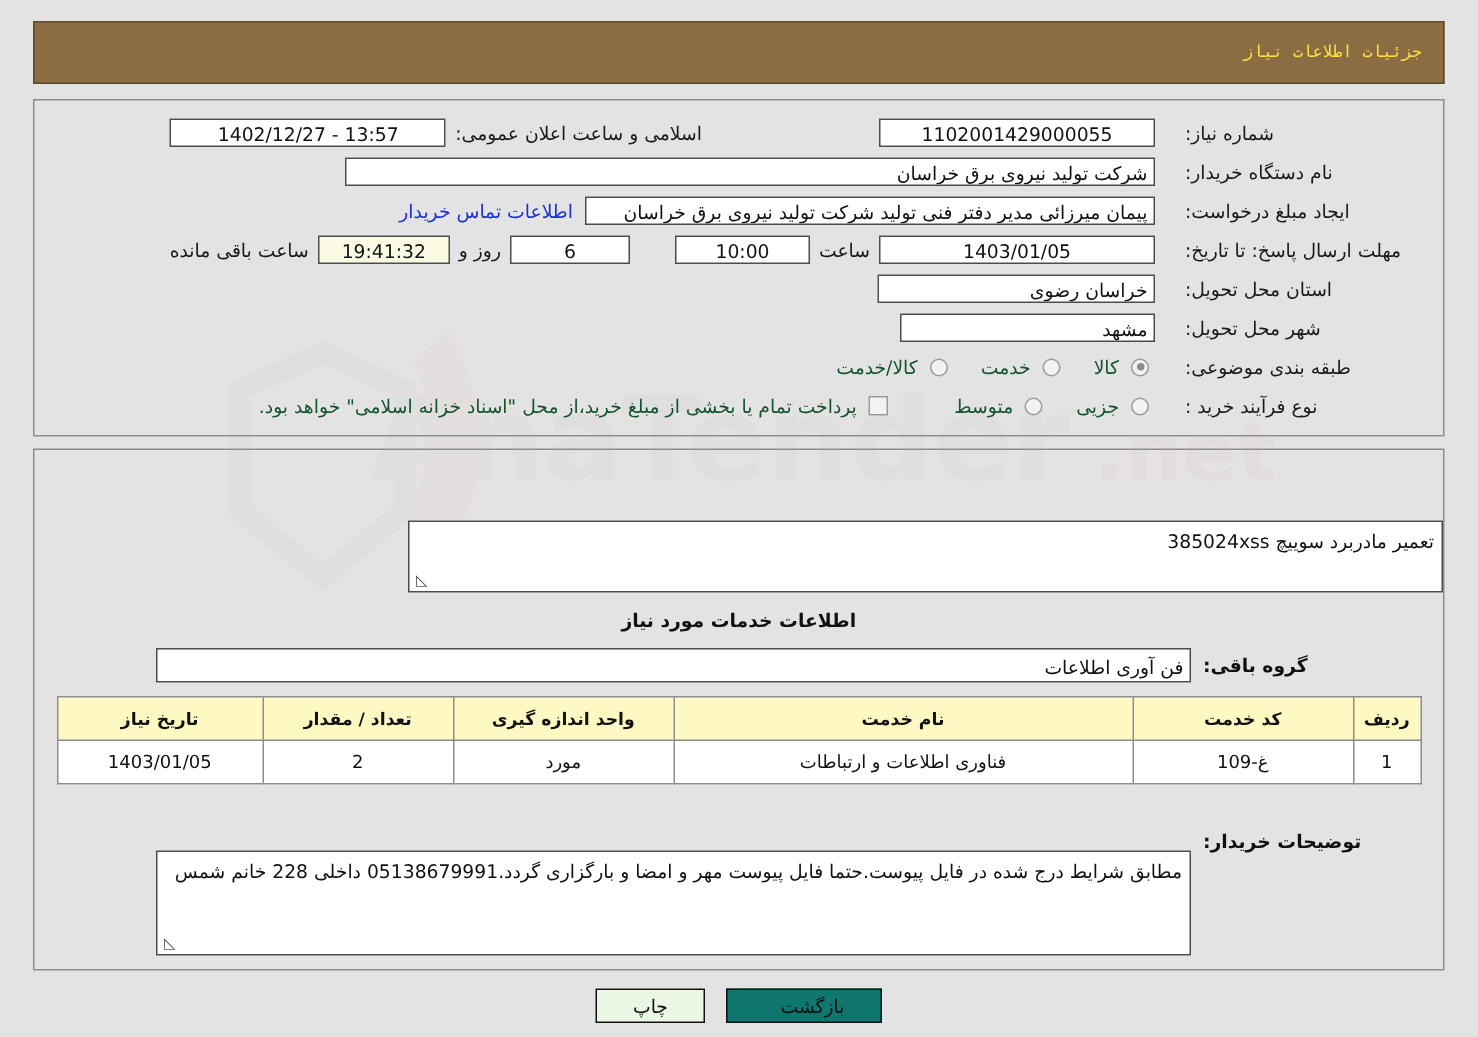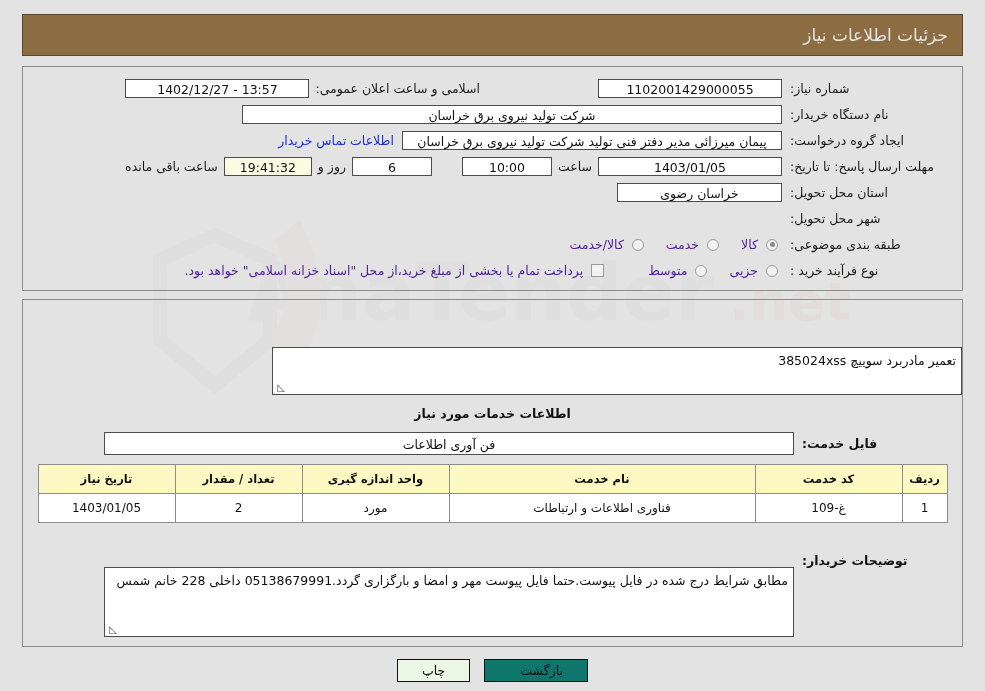--- a/index.html
+++ b/index.html
@@ -32,24 +32,25 @@
     height: 40px;
     background: #8c6d42;
     border: 1px solid #5d4826;
     display: flex;
     align-items: center;
     justify-content: flex-start;
     position: relative;
     z-index: 2;
   }
   .header-title {
-    color: #e5e5e5;
-    font-size: 17px;
+    color: #fde047;
+    font-size: 11px;
     padding-right: 14px;
     letter-spacing: 0.2px;
+    font-family: Liberation Mono, monospace;
   }
 
   
   .panel {
     margin: 10px 22px 0 22px;
     border: 1px solid #8d8d8d;
     background: transparent;
     position: relative;
     z-index: 2;
   }
@@ -62,39 +63,39 @@
     align-items: center;
     justify-content: flex-start;
     min-height: 25px;
     margin: 1px 0;
     padding-left: 4px;
   }
   .lbl {
     font-size: 12.5px;
     color: #1a1a1a;
     text-align: left;
-    padding-left: 8px;
+    padding-left: 20px;
     flex: 0 0 auto;
     line-height: 1.25;
   }
   .lbl.w-right { width: 172px; }
   .fld {
     background: #ffffff;
     border: 1px solid #4c4c4c;
     height: 19px;
     line-height: 19px;
     font-size: 12.5px;
     color: #111;
     text-align: center;
     padding: 0 4px;
     box-sizing: border-box;
     overflow: hidden;
     white-space: nowrap;
   }
-  .fld.right-al { }
+  .fld.right-al { text-align: right; }
   .fld.timer {
     background: #fbfbe4;
     text-align: center;
   }
   .sub-lbl {
     font-size: 12.5px;
     color: #1a1a1a;
     padding: 0 6px;
     white-space: nowrap;
   }
@@ -126,21 +127,21 @@
     left: 2.5px; top: 2.5px;
     width: 5px; height: 5px;
     border-radius: 50%;
     background: #8a8a8a;
   }
   .opt {
     display: flex;
     align-items: center;
     margin-left: 18px;
   }
-  .opt-label { font-size: 12.5px; color: #4c1d95; padding-right: 4px; }
+  .opt-label { font-size: 12.5px; color: #14532d; padding-right: 4px; }
   .checkbox {
     width: 13px; height: 13px;
     border: 1px solid #9a9a9a;
     background: #f2f2f2;
     display: inline-block;
     box-sizing: border-box;
     margin: 0 4px;
     flex: 0 0 auto;
   }
 
@@ -248,43 +249,44 @@
     <span class="sub-lbl" style="margin-right:112px">اسلامی و ساعت اعلان عمومی:</span>
     <span class="fld" style="width:184px">13:57 - 1402/12/27</span>
   </div>
 
   <div class="row">
     <span class="lbl w-right">نام دستگاه خریدار:</span>
     <span class="fld right-al" style="width:540px">شرکت تولید نیروی برق خراسان</span>
   </div>
 
   <div class="row">
-    <span class="lbl w-right">ایجاد گروه درخواست:</span>
+    <span class="lbl w-right">ایجاد مبلغ درخواست:</span>
     <span class="fld right-al" style="width:380px">پیمان میرزائی مدیر دفتر فنی تولید شرکت تولید نیروی برق خراسان</span>
     <a class="link">اطلاعات تماس خریدار</a>
   </div>
 
   <div class="row">
     <span class="lbl w-right">مهلت ارسال پاسخ: تا تاریخ:</span>
     <span class="fld" style="width:184px">1403/01/05</span>
     <span class="sub-lbl">ساعت</span>
     <span class="fld" style="width:90px">10:00</span>
     <span class="fld" style="width:80px;margin-right:30px">6</span>
     <span class="sub-lbl">روز و</span>
     <span class="fld timer" style="width:88px">19:41:32</span>
     <span class="sub-lbl">ساعت باقی مانده</span>
   </div>
 
   <div class="row">
     <span class="lbl w-right">استان محل تحویل:</span>
-    <span class="fld right-al" style="width:165px">خراسان رضوی</span>
+    <span class="fld right-al" style="width:185px">خراسان رضوی</span>
   </div>
 
   <div class="row">
     <span class="lbl w-right">شهر محل تحویل:</span>
+    <span class="fld right-al" style="width:170px">مشهد</span>
   </div>
 
   <div class="row">
     <span class="lbl w-right">طبقه بندی موضوعی:</span>
     <span class="opt">
       <span class="radio checked"></span>
       <span class="opt-label">کالا</span>
     </span>
     <span class="opt">
       <span class="radio"></span>
@@ -318,21 +320,21 @@
   <div class="row" style="align-items:flex-start">
     <div class="ta" style="width:690px;height:48px">
       <span>تعمیر مادربرد سوییچ 385024xss</span>
       <span class="grip">◺</span>
     </div>
   </div>
 
   <div class="section-title" style="text-align:center;padding-top:10px">اطلاعات خدمات مورد نیاز</div>
 
   <div class="row" style="margin-top:6px">
-    <span class="bold-lbl" style="width:160px;text-align:left;padding-left:8px">فایل خدمت:</span>
+    <span class="bold-lbl" style="width:160px;text-align:left;padding-left:8px">گروه باقی:</span>
     <span class="fld right-al" style="width:690px;height:23px;line-height:23px">فن آوری اطلاعات</span>
   </div>
 
   <table class="items">
     <thead>
       <tr>
         <th style="width:38px">ردیف</th>
         <th style="width:140px">کد خدمت</th>
         <th>نام خدمت</th>
         <th style="width:140px">واحد اندازه گیری</th>

